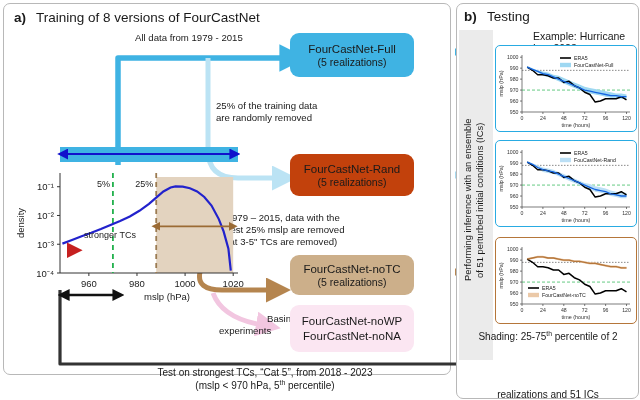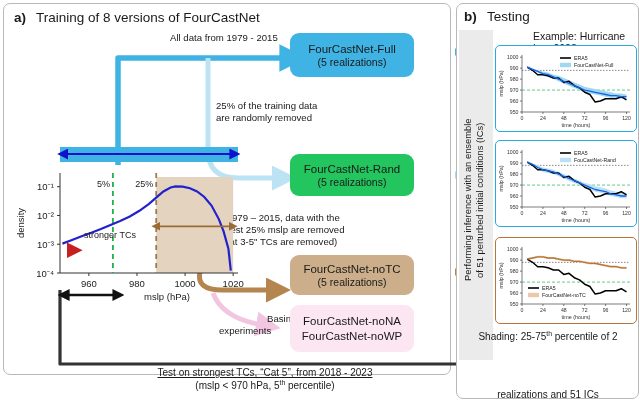--- a/index.html
+++ b/index.html
@@ -88,44 +88,44 @@
 
   <path d="M213,293 Q222,318 262,325" stroke="#F2C6E0" stroke-width="5" fill="none" marker-end="url(#ahPink)"></path>
 
   <path d="M60,290 L60,364 L594,364" stroke="#333333" stroke-width="3.2" fill="none" stroke-linejoin="round" marker-end="url(#ahDark)"></path>
 
   <path d="M455,52 L472,52" stroke="#3FB3E3" stroke-width="7" marker-end="url(#ahBlue)"></path>
   <path d="M455,175 L472,175" stroke="#A8DAF0" stroke-width="7" marker-end="url(#ahLight)"></path>
   <path d="M455,272 L472,272" stroke="#B5854F" stroke-width="7" marker-end="url(#ahBrown)"></path>
 </svg>
 
-<div class="note" style="left:135px;top:32px;margin-left:35px;">All data from 1979 - 2015</div>
+<div class="note" style="left:135px;top:32px;">All data from 1979 - 2015</div>
 <div class="note" style="left:216px;top:100px;white-space:pre-line;">25% of the training data
 are randomly removed</div>
 <div class="note" style="left:216px;top:212px;">In 1979 – 2015, data with the</div>
 <div class="note" style="left:216px;top:224px;">lowest 25% mslp are removed</div>
 <div class="note" style="left:216px;top:236px;">("Cat 3-5" TCs are removed)</div>
 <div class="note" style="left:219px;top:313px;padding-left:48px;">Basin</div>
 <div class="note" style="left:219px;top:325px;">experiments</div>
 
 <div class="nodebox" style="left:290px;top:33px;width:124px;height:44px;background:#3FB3E3;">
   <div class="t1">FourCastNet-Full</div>
   <div class="t2">(5 realizations)</div>
 </div>
-<div class="nodebox" style="left:290px;top:154px;width:124px;height:42px;background:#22c55e;">
+<div class="nodebox" style="left:290px;top:154px;width:124px;height:42px;background:#c2410c;">
   <div class="t1">FourCastNet-Rand</div>
   <div class="t2">(5 realizations)</div>
 </div>
 <div class="nodebox" style="left:290px;top:255px;width:124px;height:40px;background:#CCAF8A;">
   <div class="t1">FourCastNet-noTC</div>
   <div class="t2">(5 realizations)</div>
 </div>
 <div class="nodebox" style="left:290px;top:305px;width:124px;height:47px;background:#FBE6F2;">
+  <div class="t1">FourCastNet-noWP</div>
   <div class="t1">FourCastNet-noNA</div>
-  <div class="t1">FourCastNet-noWP</div>
 </div>
 
 <svg id="density-chart" width="230" height="165" style="left:14px;top:145px;">
     <rect x="46" y="2" width="178" height="15" fill="#3FB3E3"></rect>
     <line x1="52" y1="9" x2="218" y2="9" stroke="#1111CC" stroke-width="2.2" marker-start="url(#ahBlue2s)" marker-end="url(#ahBlue2e)"></line>
     <rect x="142.21621621621622" y="32" width="76.97297297297297" height="96" fill="#E3D3BF"></rect>
     <line x1="46" y1="28" x2="46" y2="128" stroke="#333" stroke-width="1"></line>
     <line x1="46" y1="128" x2="224" y2="128" stroke="#333" stroke-width="1"></line>
     <line x1="43" y1="41.72173185137112" x2="46" y2="41.72173185137112" stroke="#333" stroke-width="1"></line>
     <text x="40" y="45.22173185137112" text-anchor="end" class="dpax">10⁻¹</text>
@@ -149,21 +149,21 @@
     <text x="95.91891891891892" y="42" text-anchor="end" class="dplab">5%</text>
     <line x1="142.21621621621622" y1="28" x2="142.21621621621622" y2="128" stroke="#9B7B52" stroke-width="1.8" stroke-dasharray="5,4"></line>
     <text x="139.21621621621622" y="42" text-anchor="end" class="dplab">25%</text>
     <path d="M48.4,98.6 L58.0,95.0 L67.6,91.2 L77.3,87.8 L86.9,84.0 L96.5,79.9 L106.1,75.9 L115.8,71.5 L125.4,65.8 L135.0,58.8 L142.2,52.6 L149.4,46.5 L156.6,42.5 L161.5,41.4 L168.7,41.7 L175.9,43.3 L183.1,46.5 L190.3,52.0 L197.5,60.6 L204.8,74.1 L209.6,86.4 L214.4,103.7 L216.8,125.7 " stroke="#2222CC" stroke-width="2.2" fill="none"></path>
     <text x="70.05405405405406" y="93.37020441776325" class="dplab">stronger TCs</text>
     <line x1="130.1891891891892" y1="105.21127244490819" x2="55.62162162162162" y2="105.21127244490819" stroke="url(#fadeRed)" stroke-width="2.6" marker-end="url(#ahRed)"></line>
     <line x1="144.6216216216216" y1="81.31628748365947" x2="216.78378378378378" y2="81.31628748365947" stroke="#9B6B34" stroke-width="1.8" marker-start="url(#ahBrS)" marker-end="url(#ahBrE)"></line>
     <line x1="53.21621621621622" y1="150" x2="101.32432432432432" y2="150" stroke="#111" stroke-width="2.4" marker-start="url(#ahBlkS)" marker-end="url(#ahBlkE)"></line>
   </svg>
 
-<div class="caption" style="left:100px;top:366px;width:330px;text-decoration:underline;">Test on strongest TCs, “Cat 5”, from 2018 - 2023</div>
+<div class="caption" style="left:100px;top:366px;width:330px;">Test on strongest TCs, “Cat 5”, from 2018 - 2023</div>
 <div class="caption" style="left:100px;top:379px;width:330px;">
   <span>(mslp &lt; 970 hPa, 5</span><sup>th</sup><span> percentile)</span>
 </div>
 
 <div class="panel" id="panel-b"></div>
 <div class="panel-label" style="left:464px;top:9px;">b)</div>
 <div class="panel-title" style="left:487px;top:9px;">Testing</div>
 
 <div style="position:absolute;left:459px;top:30px;width:34px;height:330px;background:#EBEBEB;"></div>
 <div class="vtext" style="left:462px;top:80px;width:28px;height:240px;white-space:pre-line;">Performing inference with an ensemble

